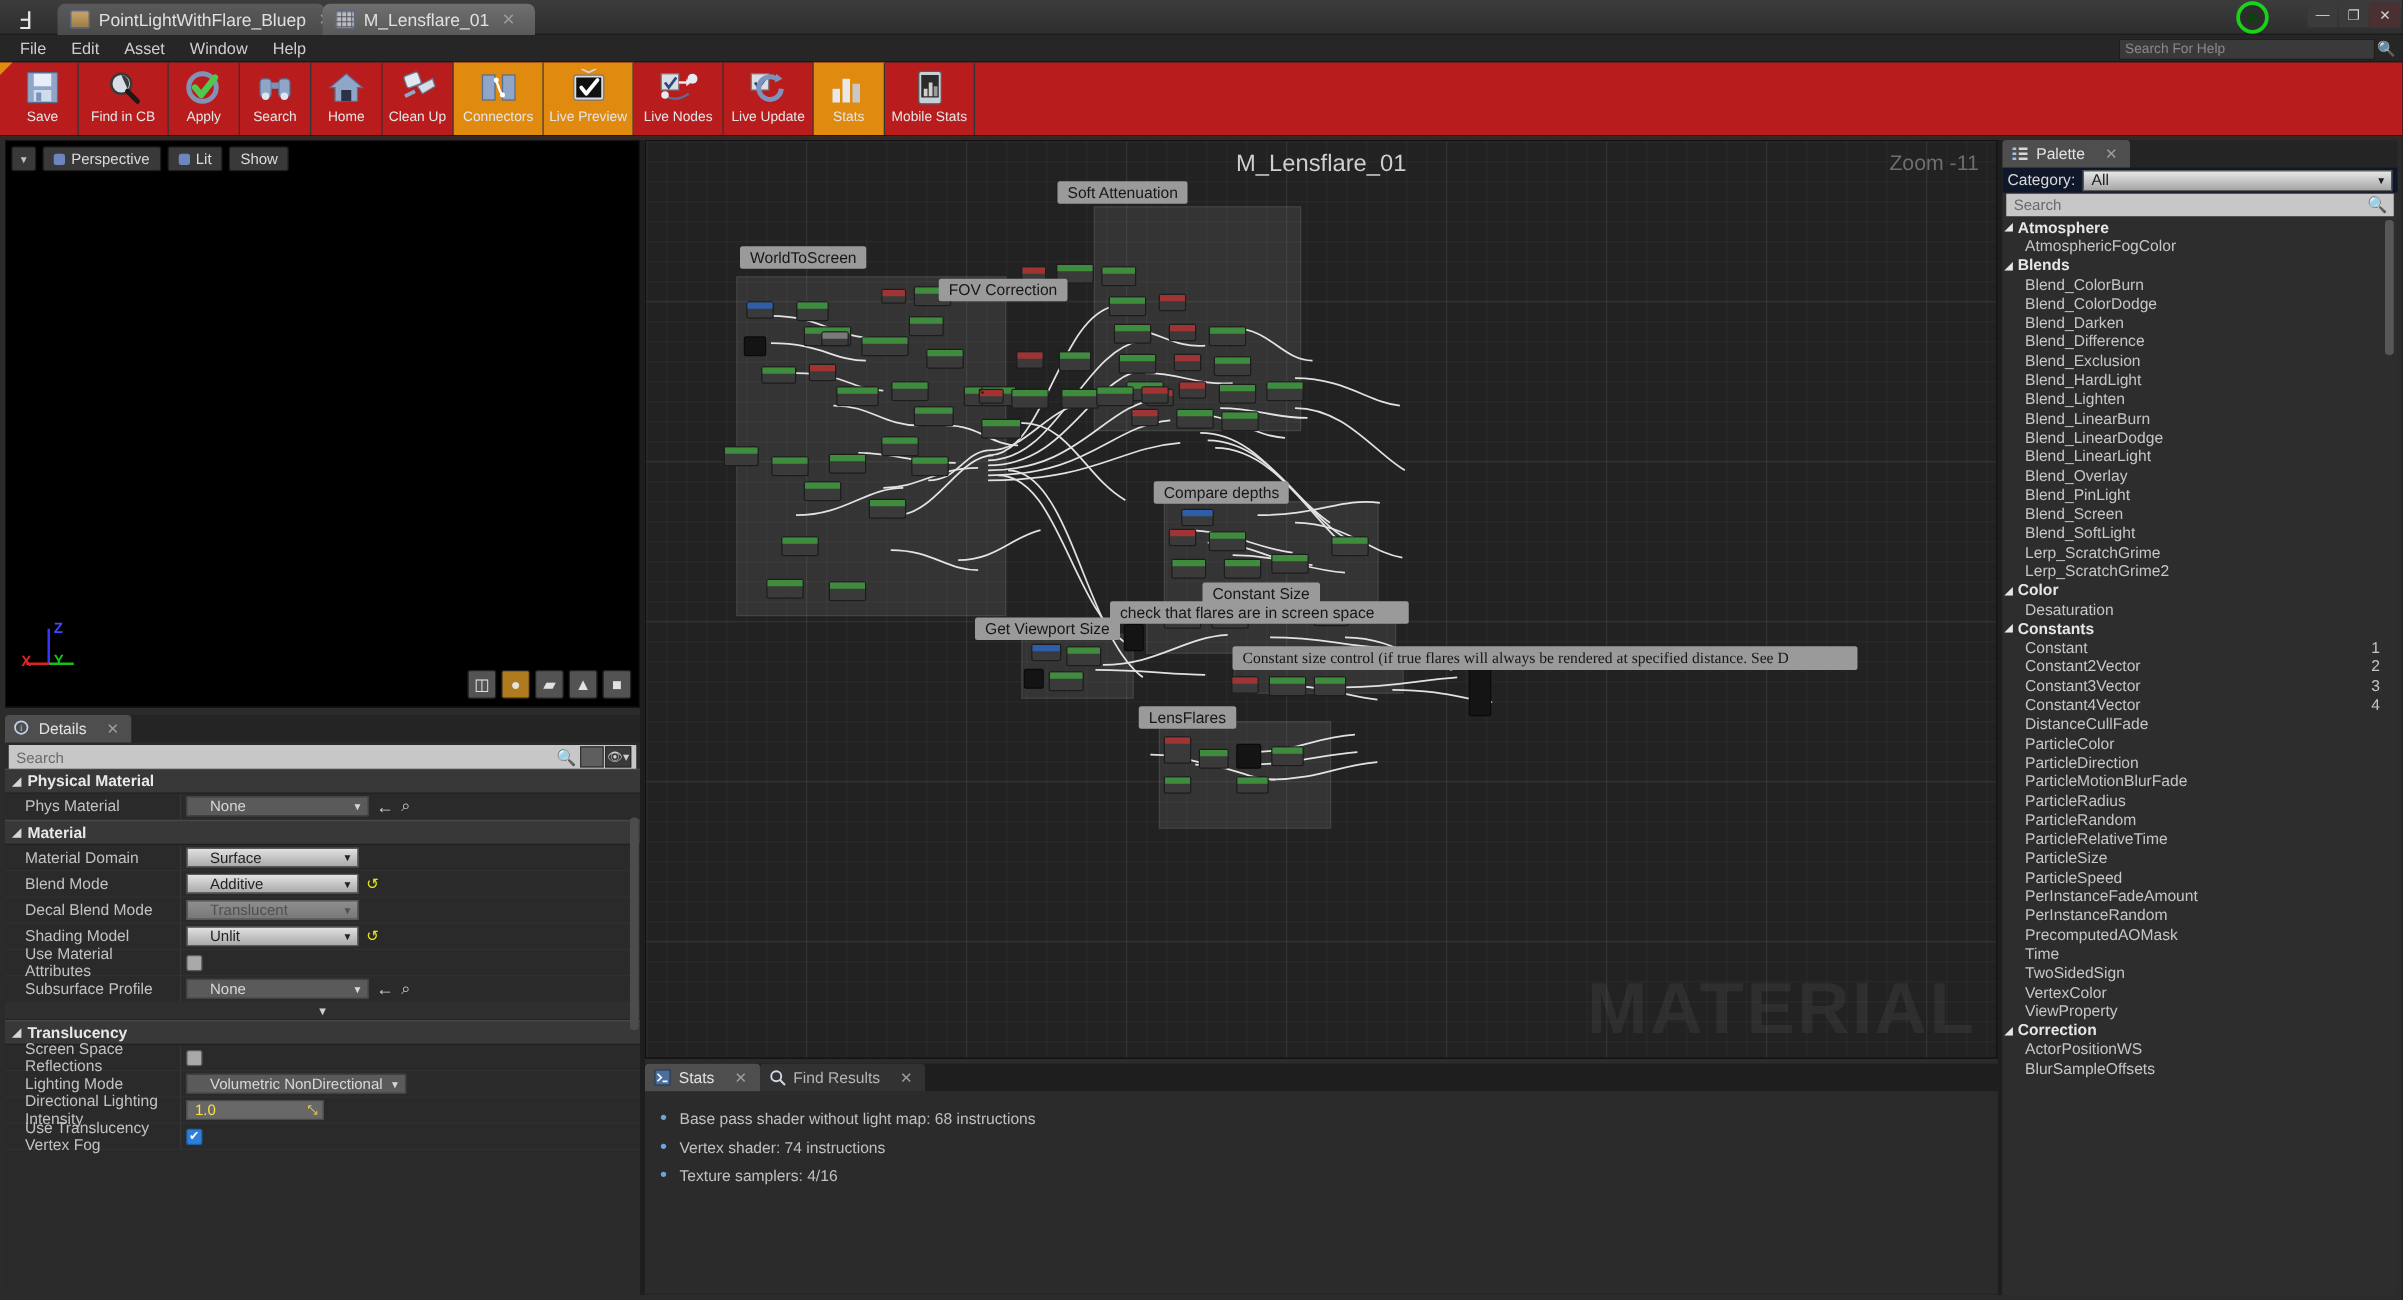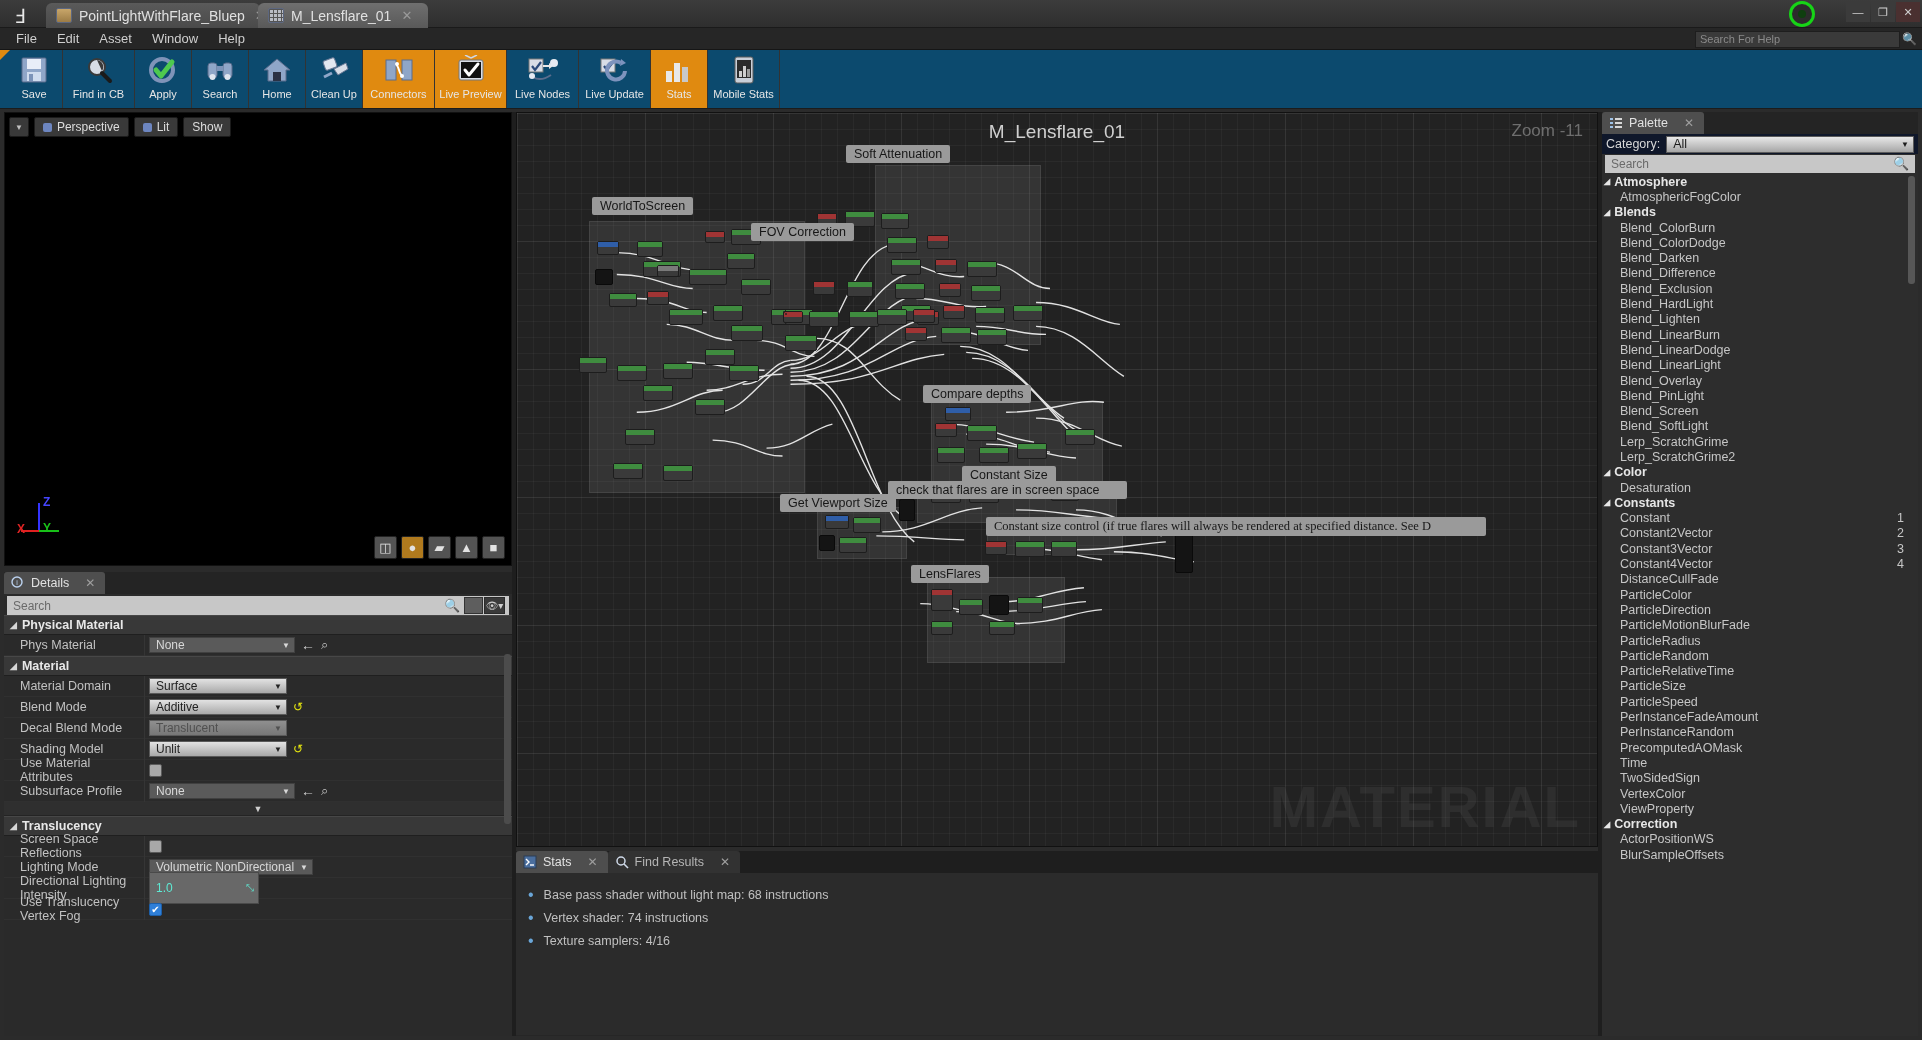--- a/index.html
+++ b/index.html
@@ -64,21 +64,21 @@
   .help-search {
     position: absolute; right: 22px; top: 3px; width: 205px; height: 17px;
     background: #3a3a3a; border: 1px solid #1e1e1e; color: #8a8a8a;
     font-size: 11px; padding: 1px 4px;
   }
   .help-search-ico { position: absolute; right: 5px; top: 4px; color: #bdbdbd; font-size: 12px; }
 
   
   .toolbar {
     position: absolute; left: 0; top: 50px; width: 1922px; height: 59px;
-    background: #0c4a6e; border-bottom: 1px solid #1c1c1c;
+    background: #b91c1c; border-bottom: 1px solid #1c1c1c;
     display: flex; align-items: flex-end; padding-left: 6px;
   }
   .tb-corner { position:absolute; left:0; top:0; width:0; height:0;
     border-left: 10px solid #e08a10; border-bottom: 10px solid transparent; }
   .tbtn {
     width: 57px; height: 58px; display: flex; flex-direction: column;
     align-items: center; justify-content: flex-start; padding-top: 4px;
     border-right: 1px solid #333; position: relative;
   }
   .tbtn.wide { width: 72px; }
@@ -140,29 +140,29 @@
   .prow .pname { width: 140px; padding-left: 16px; color: #c2c2c2; font-size: 12.5px; }
   .prow .pval { flex: 1; display: flex; align-items: center; gap: 6px; padding-left: 4px;
      border-left: 1px solid #353535; height: 21px; }
   .combo {
     height: 16px; min-width: 138px; background: linear-gradient(#e2e2e2,#a9a9a9);
     border: 1px solid #5a5a5a; color: #222; font-size: 12px;
     display: flex; align-items: center; justify-content: space-between; padding: 0 4px 0 6px;
   }
   .combo.disabled { background: linear-gradient(#8f8f8f,#777); color: #505050; }
   .combo.dark { background: #5a5a5a; border:1px solid #404040; color: #d8d8d8; min-width: 156px; }
-  .combo .cv { overflow: hidden; white-space: nowrap; }
+  .combo .cv { overflow: hidden; white-space: nowrap; margin-left: 12px; }
   .combo .cd { font-size: 8px; margin-left: 6px; }
   .revert { color: #e8e80f; font-size: 12px; }
   .arrowback { color: #d0d0d0; font-size: 14px; }
   .magico { color: #c8c8c8; font-size: 13px; }
   .chk { width: 13px; height: 13px; background: #a8a8a8; border: 1px solid #5a5a5a; border-radius: 2px; }
   .chk.on { background: #8e8e8e; color: #fff; font-size: 10px; display:flex; align-items:center; justify-content:center; }
   .chk.blue { background: #2f7fd8; border-color: #1d5fa8; }
-  .numfield { height: 32px; width: 110px; background: #686868; border: 1px solid #4a4a4a; color: #5eead4;
+  .numfield { height: 16px; width: 110px; background: #686868; border: 1px solid #4a4a4a; color: #fde047;
     font-size: 12px; display:flex; align-items:center; justify-content: space-between; padding: 0 4px 0 6px; }
   .expander { height: 14px; display: flex; align-items: center; justify-content: center;
     background: #2f2f2f; color: #cfcfcf; font-size: 9px; border-bottom: 1px solid #242424; }
   .det-scroll { position: absolute; right: 1px; top: 82px; width: 7px; height: 170px; background: #4c4c4c; border-radius: 3px; }
 
   
   .graph {
     position: absolute; left: 516px; top: 112px; width: 1082px; height: 735px;
     background: #222222; overflow: hidden;
     background-image:

